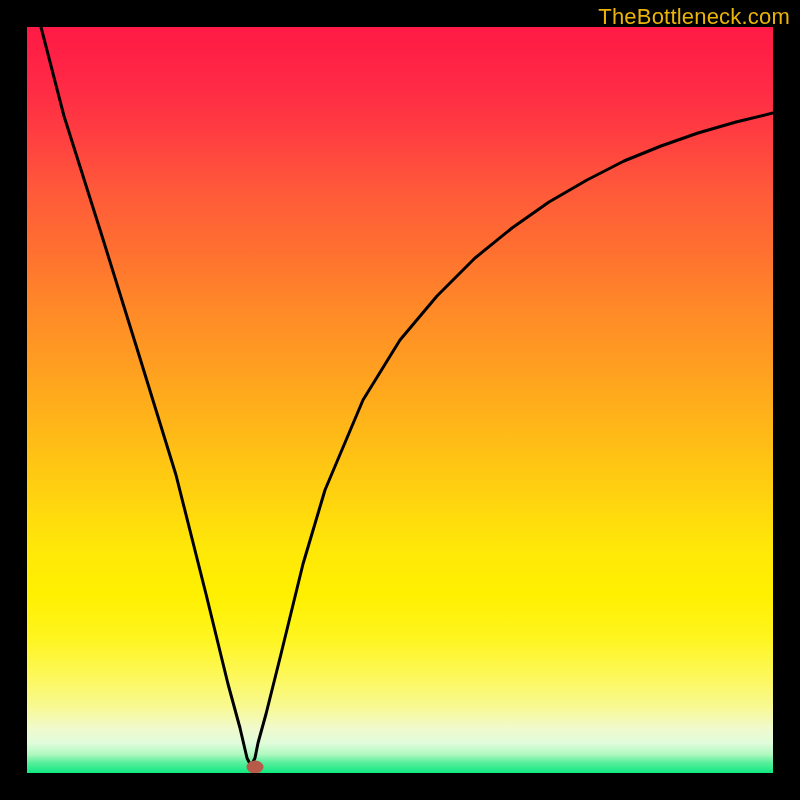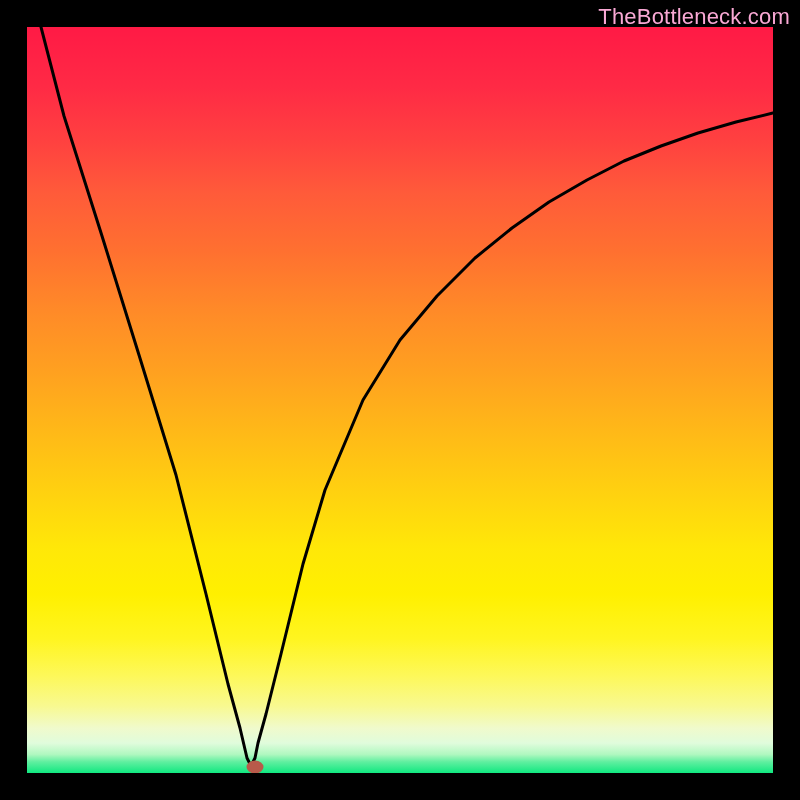--- a/index.html
+++ b/index.html
@@ -11,21 +11,21 @@
     width: 800px;
     height: 800px;
     background: #000;
     position: relative;
     font-family: Arial, Helvetica, sans-serif;
   }
   .watermark {
     position: absolute;
     top: 4px;
     right: 10px;
-    color: #f9a8d4;
+    color: #eab308;
     font-size: 22px;
     font-weight: 400;
     z-index: 10;
     letter-spacing: 0.2px;
   }
   .plot-area {
     position: absolute;
     top: 27px;
     left: 27px;
     width: 746px;

